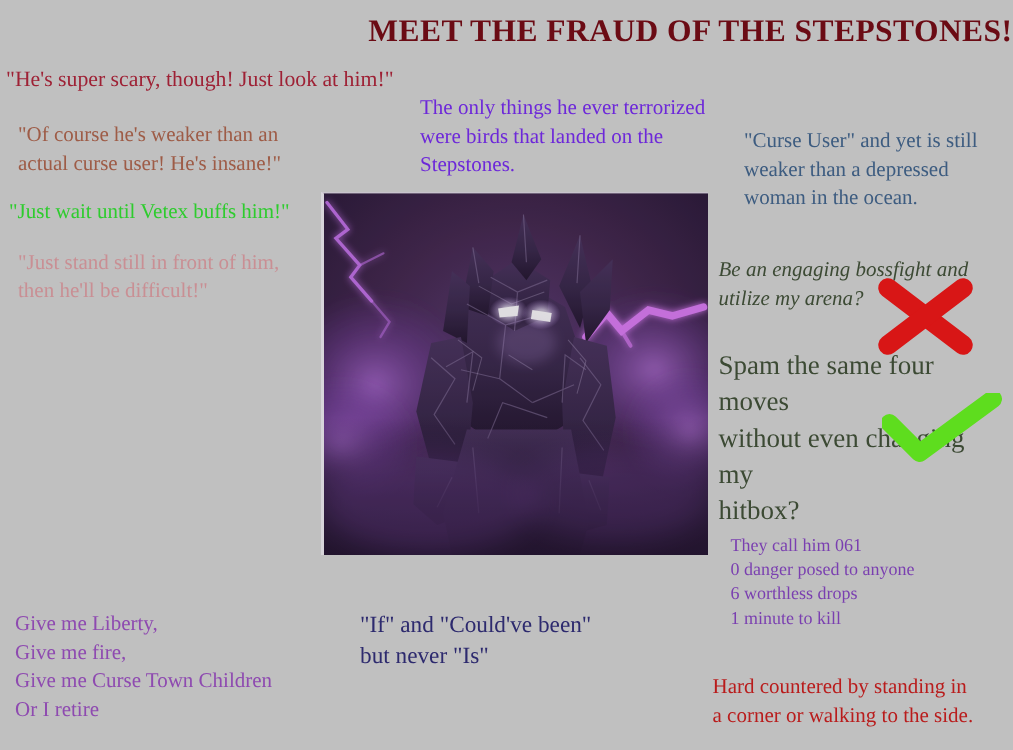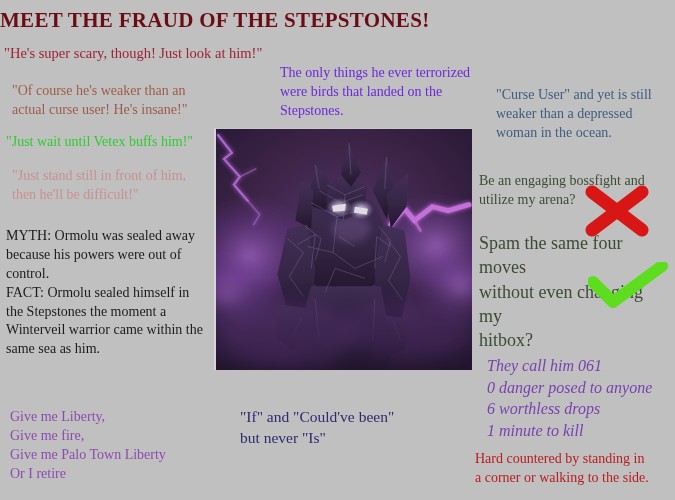--- a/index.html
+++ b/index.html
@@ -16,21 +16,21 @@
     font-family: "Liberation Serif", "DejaVu Serif", serif;
     -webkit-font-smoothing: antialiased;
   }
 
   
   #title {
     position: absolute;
     top: 9px;
     left: 0;
     width: 675px;
-    text-align: left;
+    text-align: right;
     font-size: 21px;
     font-weight: bold;
     color: #6b0b14;
     letter-spacing: 0.3px;
     line-height: 1.1;
   }
 
   
   .tblock {
     position: absolute;
@@ -46,23 +46,23 @@
   #q-stand   { left: 12px;  top: 167px; width: 215px; font-size: 14px;   color: #c98f94; }
   #myth-fact { left: 6px;   top: 227px; width: 210px; font-size: 14px;   color: #1b1b1b; }
   #liberty   { left: 10px;  top: 408px; width: 220px; font-size: 14px;   color: #8e4ab0; }
 
   
   #terrorized { left: 280px; top: 64px;  width: 205px; font-size: 14px; color: #6d28d9; }
   #if-could   { left: 240px; top: 407px; width: 240px; font-size: 15.5px; color: #2d2a6e; }
 
   
   #curse-user  { left: 496px; top: 86px;  width: 178px; font-size: 14px; color: #3d5c80; }
-  #bossfight   { left: 479px; top: 172px; width: 180px; font-size: 14px; color: #3c4a34; }
+  #bossfight   { left: 479px; top: 172px; width: 180px; font-size: 14px; color: #3c4a34; font-style: italic; }
   #spam-moves  { left: 479px; top: 231px; width: 180px; font-size: 18px; color: #3c4a34; }
-  #stats       { left: 487px; top: 355px; width: 185px; font-size: 16px; color: #7a3fb0; font-style: italic; }
+  #stats       { left: 487px; top: 355px; width: 185px; font-size: 12px; color: #7a3fb0; }
   #countered   { left: 475px; top: 450px; width: 200px; font-size: 14px; color: #b91c1c; }
 
   
   #red-x   { position: absolute; left: 583px; top: 185px; width: 68px; height: 52px; }
   #green-check { position: absolute; left: 588px; top: 262px; width: 80px; height: 46px; }
 
   
   #boss-image {
     position: absolute;
     left: 214px;
@@ -83,30 +83,23 @@
 <div id="poster">
 
   <div id="title">MEET THE FRAUD OF THE STEPSTONES!</div>
 
   <div class="tblock" id="q-scary">"He's super scary, though! Just look at him!"</div>
   <div class="tblock" id="q-weaker">"Of course he's weaker than an
 actual curse user! He's insane!"</div>
   <div class="tblock" id="q-vetex">"Just wait until Vetex buffs him!"</div>
   <div class="tblock" id="q-stand">"Just stand still in front of him,
 then he'll be difficult!"</div>
-  <div class="tblock" id="myth-fact">MYTH: Ormolu was sealed away
-because his powers were out of
-control.
-FACT: Ormolu sealed himself in
-the Stepstones the moment a
-Winterveil warrior came within the
-same sea as him.</div>
   <div class="tblock" id="liberty">Give me Liberty,
 Give me fire,
-Give me Palo Town Liberty
+Give me Curse Town Children
 Or I retire</div>
 
   <div class="tblock" id="terrorized">The only things he ever terrorized
 were birds that landed on the
 Stepstones.</div>
   <div class="tblock" id="if-could">"If" and "Could've been"
 but never "Is"</div>
 
   <div class="tblock" id="curse-user">"Curse User" and yet is still
 weaker than a depressed

